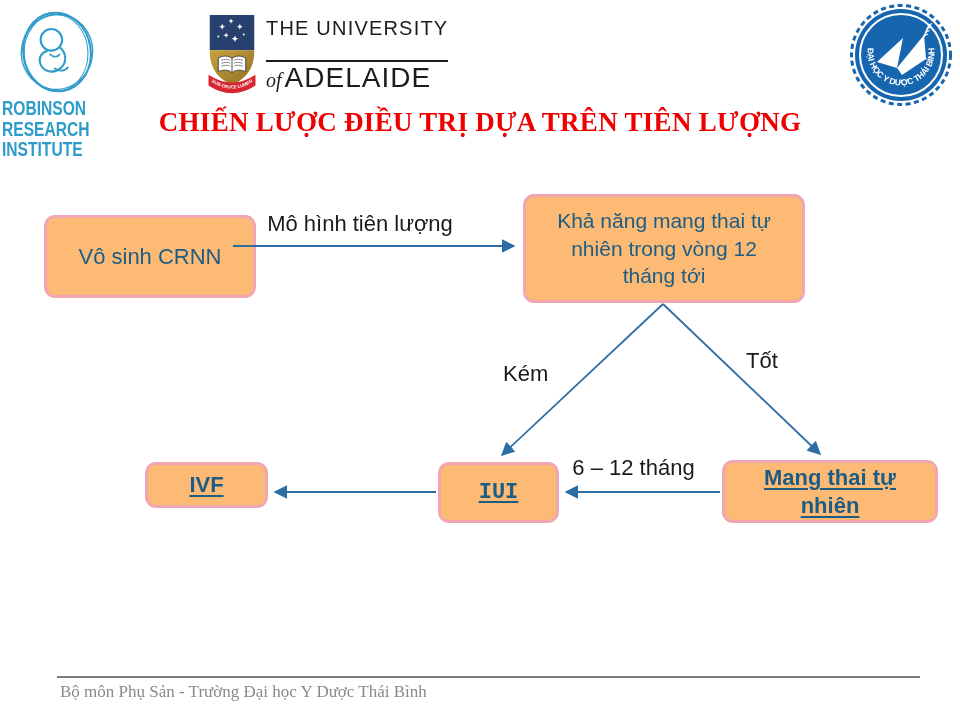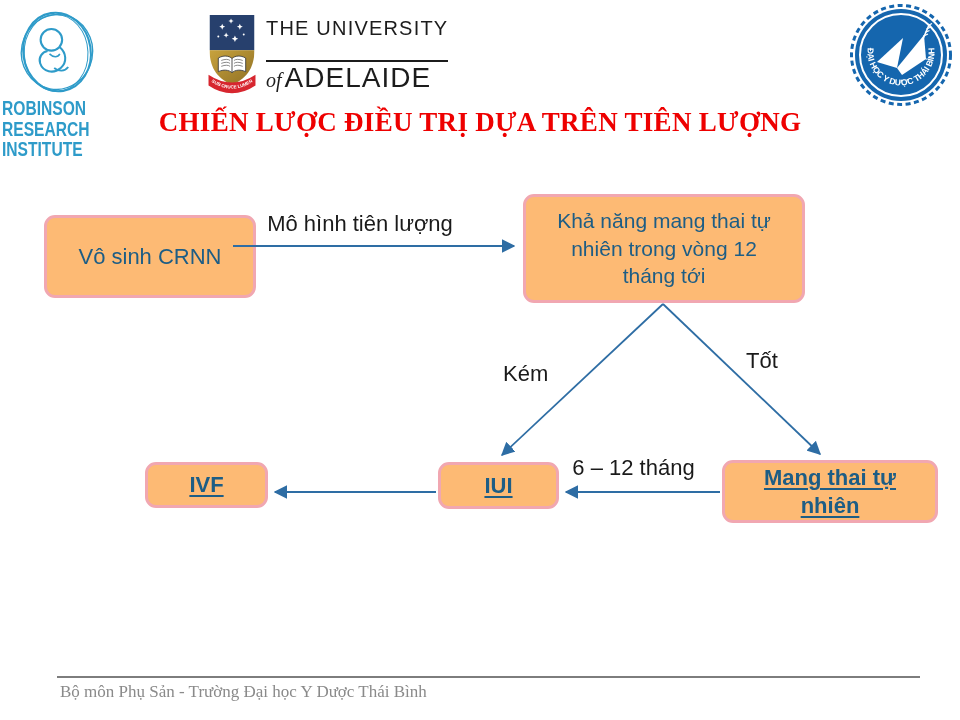--- a/index.html
+++ b/index.html
@@ -34,21 +34,21 @@
   .box { position:absolute; background:#fdba74; border:3.5px solid #f1a7b1; border-radius:11px;
     display:flex; align-items:center; justify-content:center; text-align:center;
     color:#1d5d85; font-size:22px; }
   .box.result { font-weight:bold; text-decoration:underline;
     text-decoration-thickness:2px; text-underline-offset:3px; }
 
   #box-vosinh   { left:20px;  top:215px; width:212px; height:83px;margin-left:24px; }
   #box-khanang  { left:523px; top:194px; width:282px; height:109px; line-height:1.32;
                   padding:0 28px; font-size:21px; }
   #box-ivf      { left:145px; top:462px; width:123px; height:46px; }
-  #box-iui      { left:438px; top:462px; width:121px; height:47px; }
+  #box-iui      { left:438px; top:462px; width:121px; height:61px;font-family:Liberation Mono, monospace; }
   #box-mangthai { left:722px; top:460px; width:216px; height:63px; padding:0 32px; line-height:1.25; }
 
   .edge-label { position:absolute; color:#1a1a1a; font-size:22px; white-space:nowrap; }
   #lbl-mohinh { left:250px; top:211px; width:220px; text-align:center; }
   #lbl-kem    { left:503px; top:361px; }
   #lbl-tot    { left:746px; top:348px; }
   #lbl-thang  { left:561px; top:455px; width:145px; text-align:center; }
 
   #arrows { position:absolute; left:0; top:0; width:960px; height:720px; pointer-events:none; }
 

